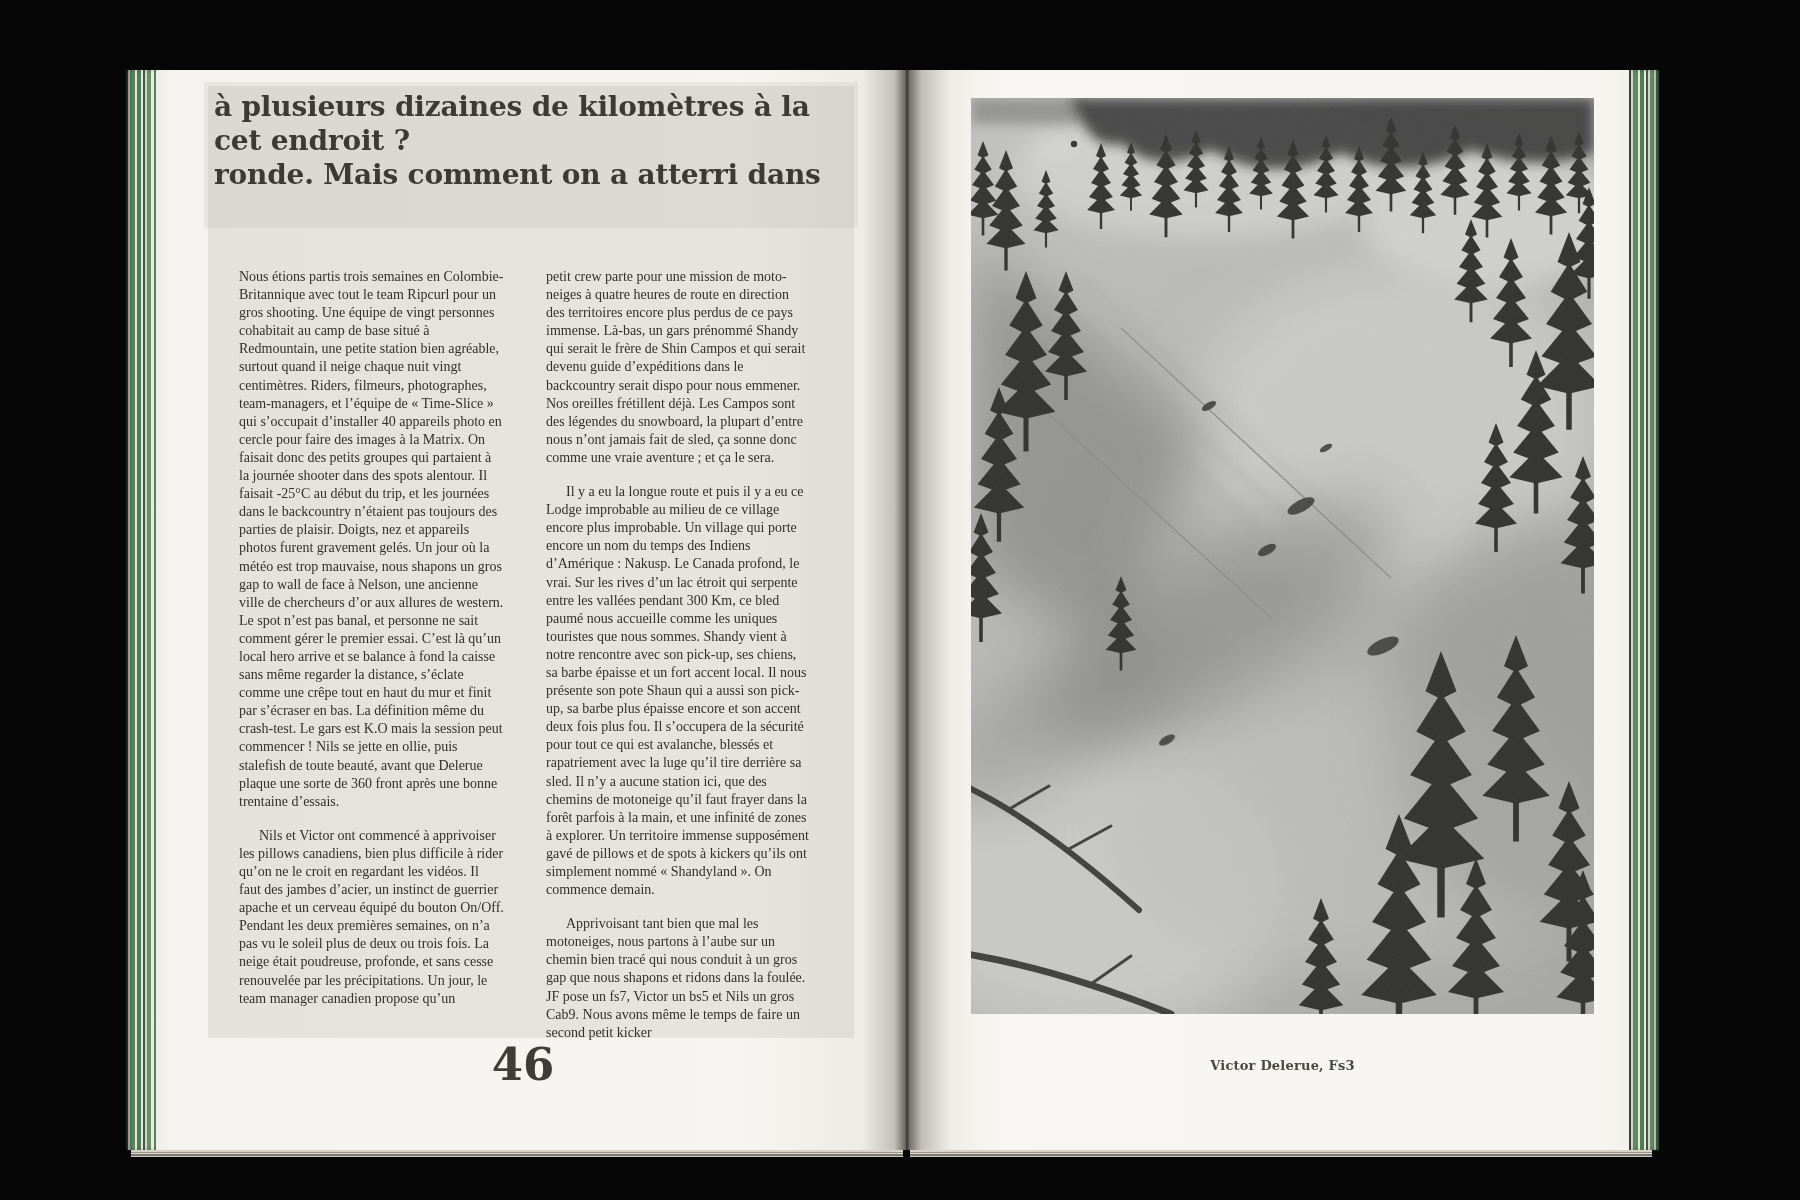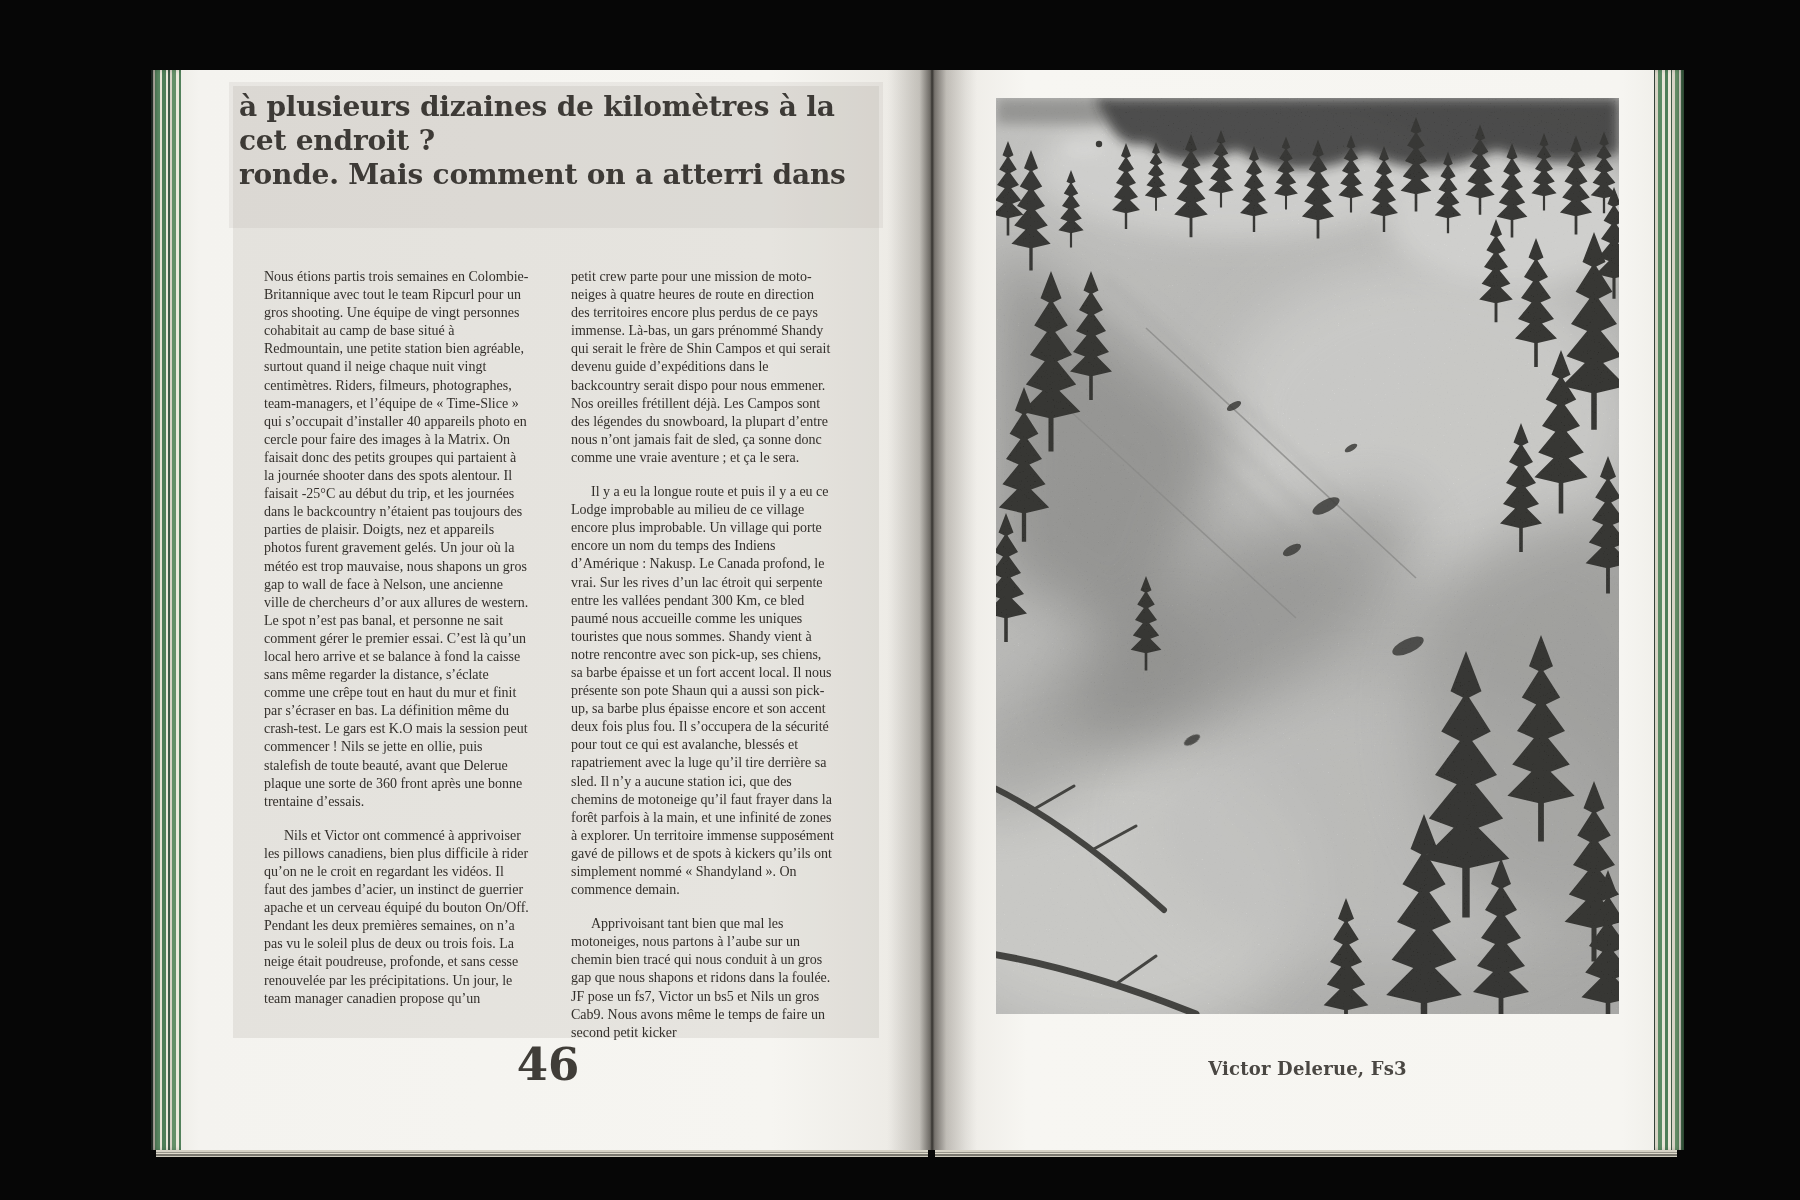--- a/index.html
+++ b/index.html
@@ -1,19 +1,19 @@
 <!DOCTYPE html>
 <html><head>
 <meta charset="utf-8">
 <style>
   html,body{margin:0;padding:0;background:#060606;}
   body{width:1800px;height:1200px;position:relative;overflow:hidden;
        font-family:"Liberation Serif",serif;}
 
-  .spread{position:absolute;left:151px;top:70px;width:1277px;height:1080px;}
+  .spread{position:absolute;left:126px;top:70px;width:1277px;height:1080px;}
 
   .page{position:absolute;top:0;height:1080px;}
   .page.left{left:0;width:781px;
     background:linear-gradient(90deg,#e7e5df 0px,#f4f3ef 48px,#f6f5f1 620px,#edebe6 740px,#dcd9d2 781px);}
   .page.right{left:781px;width:752px;
     background:linear-gradient(90deg,#dad6cf 0px,#eeece7 34px,#f7f6f2 95px,#f6f5f1 690px,#ecebe5 752px);}
 
   .fore-edge{position:absolute;top:0;bottom:0;width:30px;
     background:repeating-linear-gradient(90deg,
       #35423a 0px,#35423a 1.5px,
@@ -61,21 +61,21 @@
   .page-number{position:absolute;left:97px;top:972px;width:600px;text-align:center;
     font-family:"DejaVu Serif","Liberation Serif",serif;font-weight:700;
     font-size:45px;line-height:1;color:#403d38;}
 
   .photo{position:absolute;left:64px;top:28px;width:623px;height:916px;
     background:#c9c9c6;overflow:hidden;}
   .photo svg{display:block;}
 
   .caption{position:absolute;left:64px;top:988px;width:623px;text-align:center;
     font-family:"DejaVu Serif","Liberation Serif",serif;font-weight:700;
-    font-size:18px;letter-spacing:.2px;color:#4a4743;}
+    font-size:13px;letter-spacing:.2px;color:#4a4743;}
 </style>
 </head>
 <body>
 
 <div class="spread">
 
   <div class="page left">
     <div class="fore-edge fe-left"></div>
     <div class="show-through-head"></div>
     <div class="show-through"></div>

